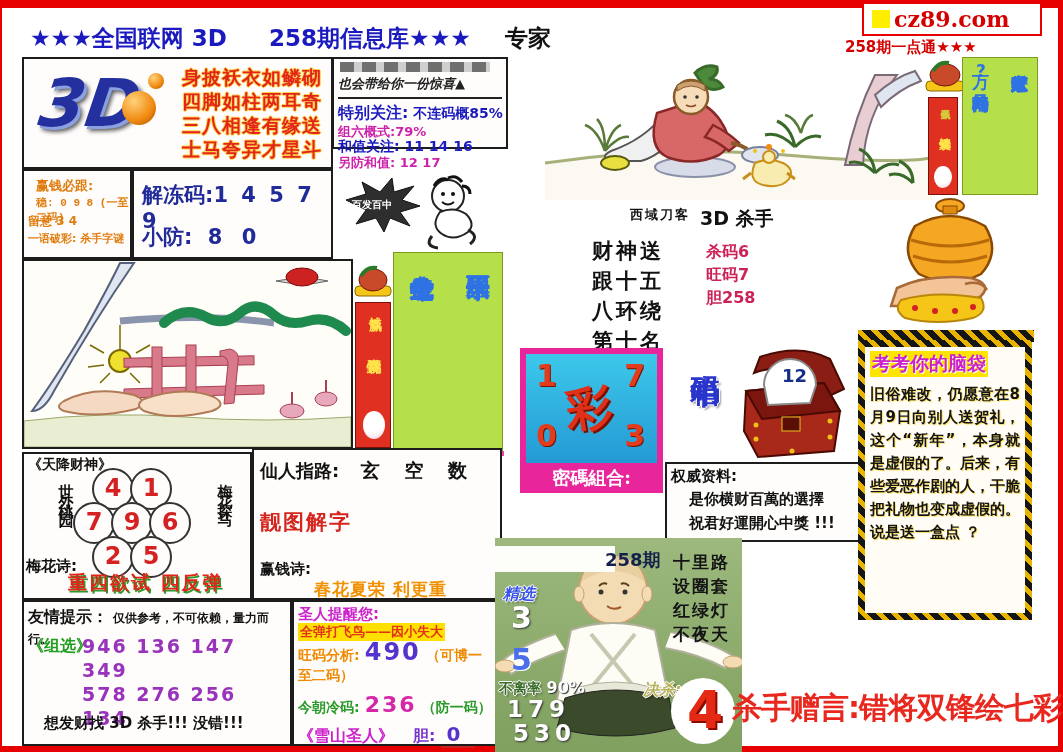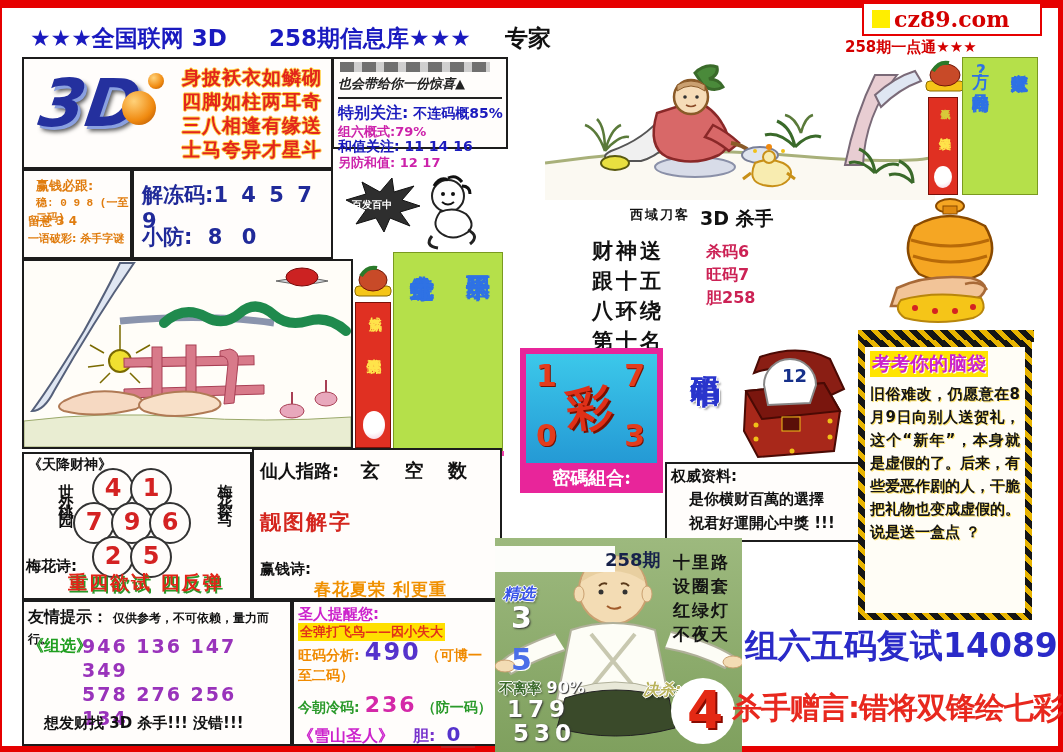--- a/index.html
+++ b/index.html
@@ -375,16 +375,15 @@
       <span class="outline-w" style="font-size:14px;color:#3a6a2a;">不离率</span>
       <span style="font-size:16px;color:#fff;text-shadow:1px 1px 1px #333;">90%</span>
     </div>
     <div class="abs b" style="left:12px;top:158px;font-size:23px;color:#fff;letter-spacing:5px;text-shadow:1px 1px 2px #333;">179</div>
     <div class="abs b" style="left:18px;top:182px;font-size:23px;color:#fff;letter-spacing:5px;text-shadow:1px 1px 2px #333;">530</div>
     <div class="abs b outline-w" style="left:148px;top:142px;font-size:16px;font-style:italic;color:#b8b25a;">决杀:</div>
     <div class="abs" style="left:176px;top:140px;width:64px;height:66px;border-radius:50%;background:#fff;"></div>
     <div class="abs b" style="left:192px;top:142px;font-size:52px;color:#e42914;text-shadow:2px 2px 0 #8a0a00;">4</div>
   </div>
 
-  <div class="abs b" style="left:745px;top:624px;font-size:33px;color:#2a2ac8;letter-spacing:0px;white-space:nowrap;">组六五码复试14089</div>
   <div class="abs b" style="left:732px;top:688px;font-size:30px;color:#e8281e;letter-spacing:-1px;white-space:nowrap;">杀手赠言:错将双锋绘七彩</div>
 
 </div>
 
 </body></html>

